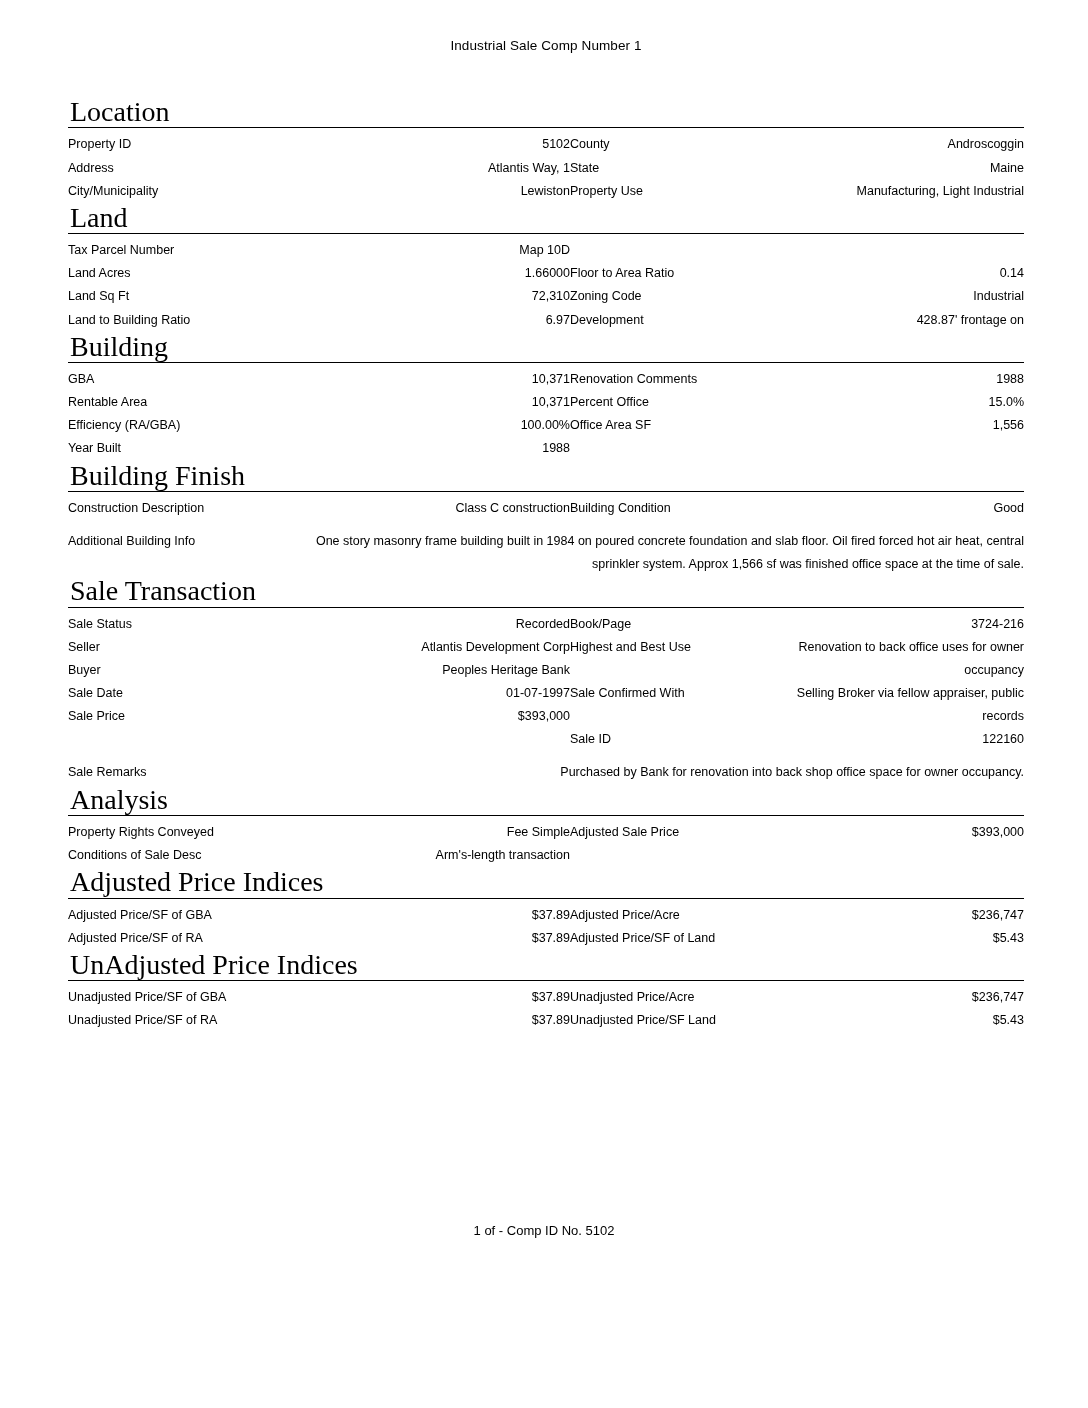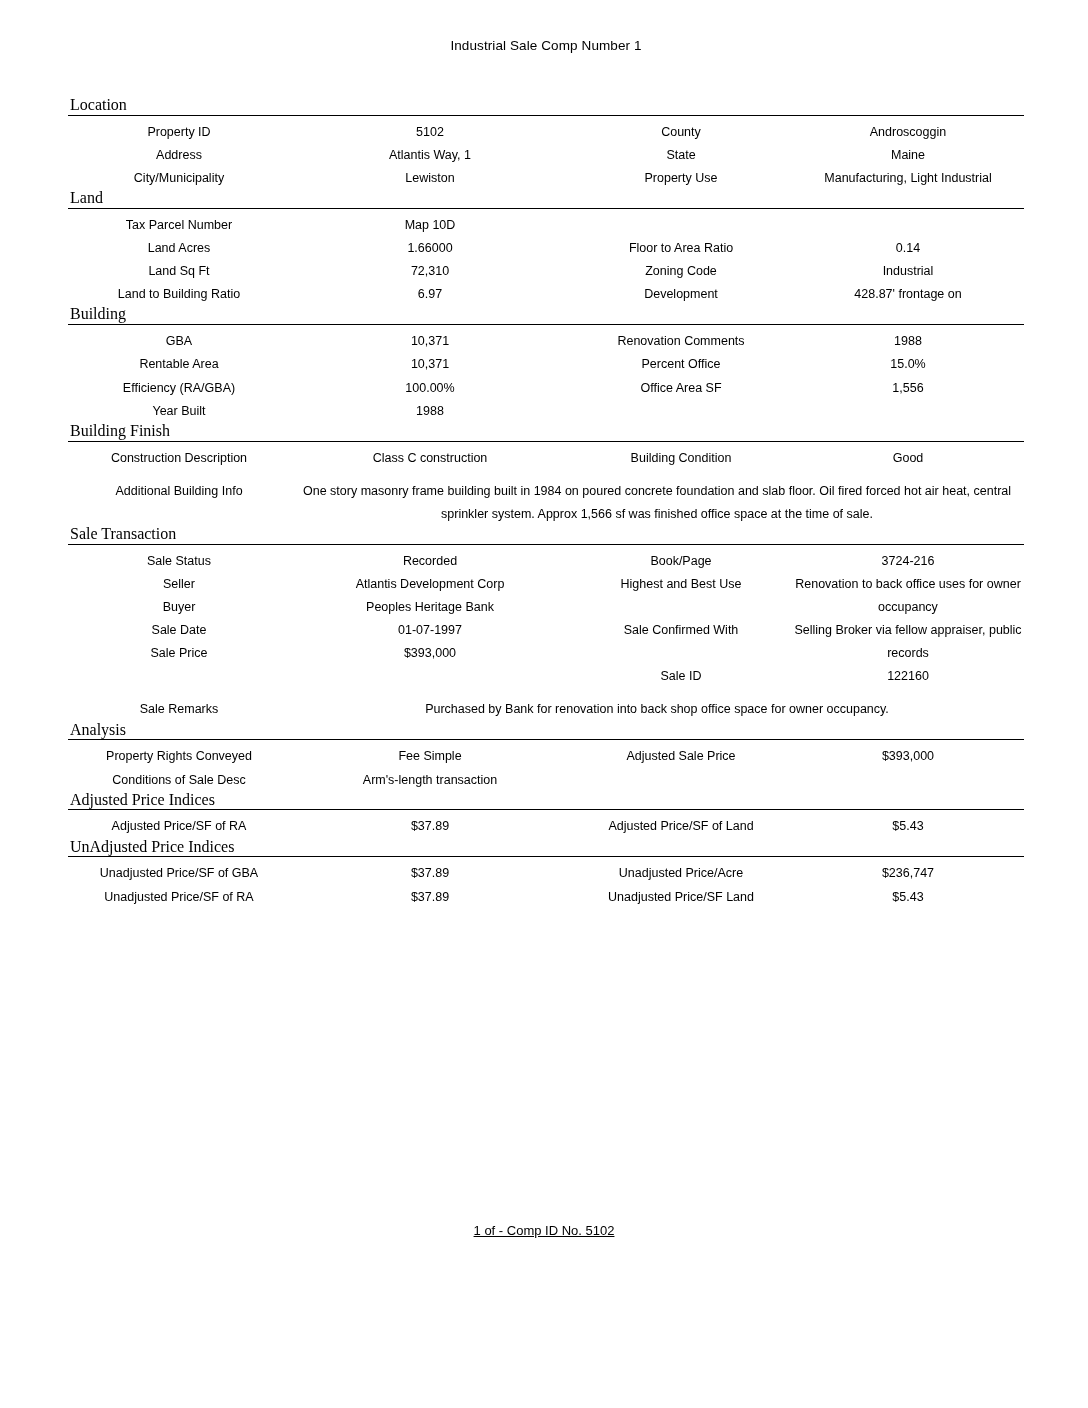--- a/index.html
+++ b/index.html
@@ -28,21 +28,21 @@
     font-family: "Liberation Sans", sans-serif;
     margin-top: 8px;
     margin-bottom: 44px;
     letter-spacing: 0.1px;
   }
   .section {
     margin-top: 0;
   }
   .section-head {
     font-family: "Liberation Serif", serif;
-    font-size: 16px;
+    font-size: 28px;
     line-height: 1.05;
     padding-left: 2px;
     padding-bottom: 1px;
   }
   .rule {
     border-bottom: 1.6px solid #000;
     width: 100%;
     margin-bottom: 5px;
   }
   table.grid {
@@ -50,26 +50,26 @@
     border-collapse: collapse;
     table-layout: fixed;
   }
   table.grid td {
     vertical-align: top;
     padding: 0;
     font-size: 12.5px;
     line-height: 1.85;
   }
   td.lbl {
-    text-align: center;
+    text-align: left;
     padding-right: 8px;
     white-space: nowrap;
   }
   td.val {
-    text-align: center;
+    text-align: right;
     padding-right: 10px;
   }
   
   col.c1 { width: 222px; }
   col.c2 { width: 280px; }
   col.c3 { width: 222px; }
   col.c4 { width: 232px; }
 
   .wide-val {
     line-height: 1.45;
@@ -80,21 +80,20 @@
   .multi {
     line-height: 1.4;
   }
   .footer {
     position: absolute;
     left: 0;
     right: 0;
     bottom: 38px;
     text-align: center;
     font-size: 13px;
-    text-decoration: underline;
   }
 </style>
 </head>
 <body>
 
 <div class="page">
 
   <div class="doc-title">Industrial Sale Comp Number 1</div>
 
   <div class="section">
@@ -324,20 +323,26 @@
     <div class="rule"></div>
     <table class="grid">
       <colgroup>
           <col class="c1">
           <col class="c2">
           <col class="c3">
           <col class="c4">
         </colgroup>
       <tbody>
         <tr>
+          <td class="lbl">Adjusted Price/SF of GBA</td>
+          <td class="val">$37.89</td>
+          <td class="lbl">Adjusted Price/Acre</td>
+          <td class="val">$236,747</td>
+        </tr>
+        <tr>
           <td class="lbl">Adjusted Price/SF of RA</td>
           <td class="val">$37.89</td>
           <td class="lbl">Adjusted Price/SF of Land</td>
           <td class="val">$5.43</td>
         </tr>
       </tbody>
     </table>
   </div>
 
   <div class="section">

